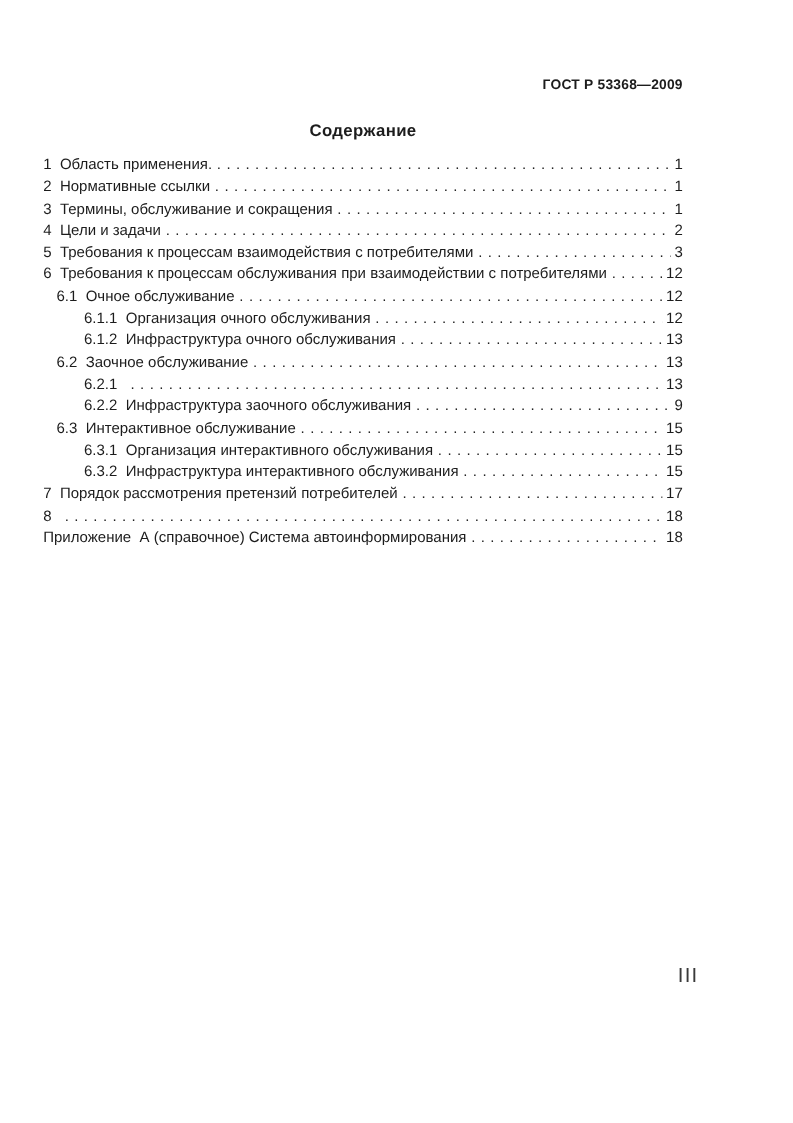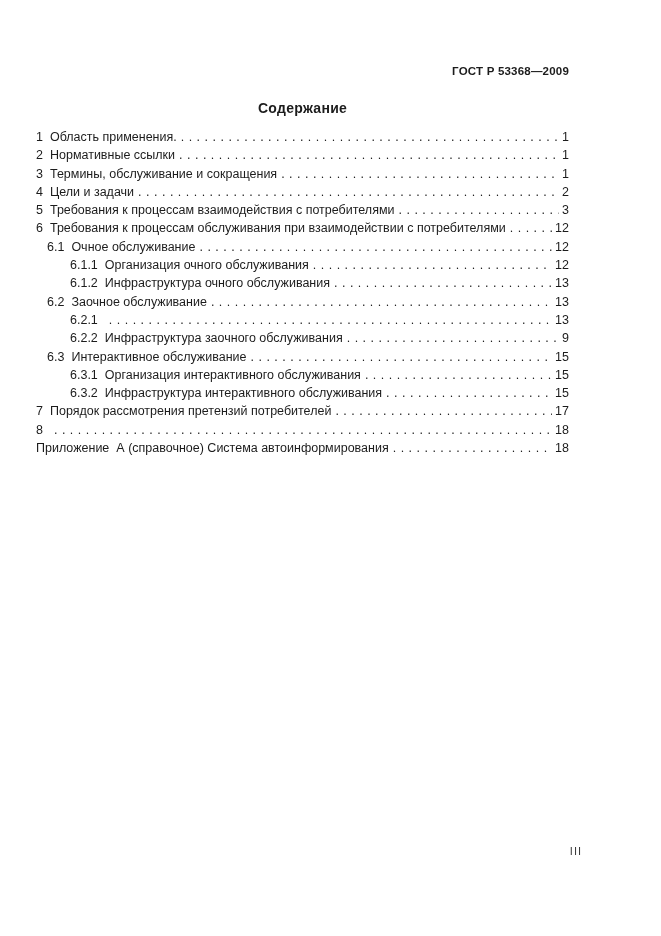--- a/index.html
+++ b/index.html
@@ -70,23 +70,23 @@
     word-spacing: 1px;
     color: #222222;
   }
   .toc-page {
     flex: 0 0 auto;
     padding-left: 3px;
     text-align: right;
   }
   .page-footer {
     position: absolute;
-    top: 845px;
+    top: 803px;
     right: 79px;
-    font-size: 11px;
+    font-size: 17px;
     color: #3a3a3a;
     letter-spacing: 1px;
   }
 </style>
 </head>
 <body>
 
 <div class="content">
   <div class="doc-ref">ГОСТ Р 53368—2009</div>
 

